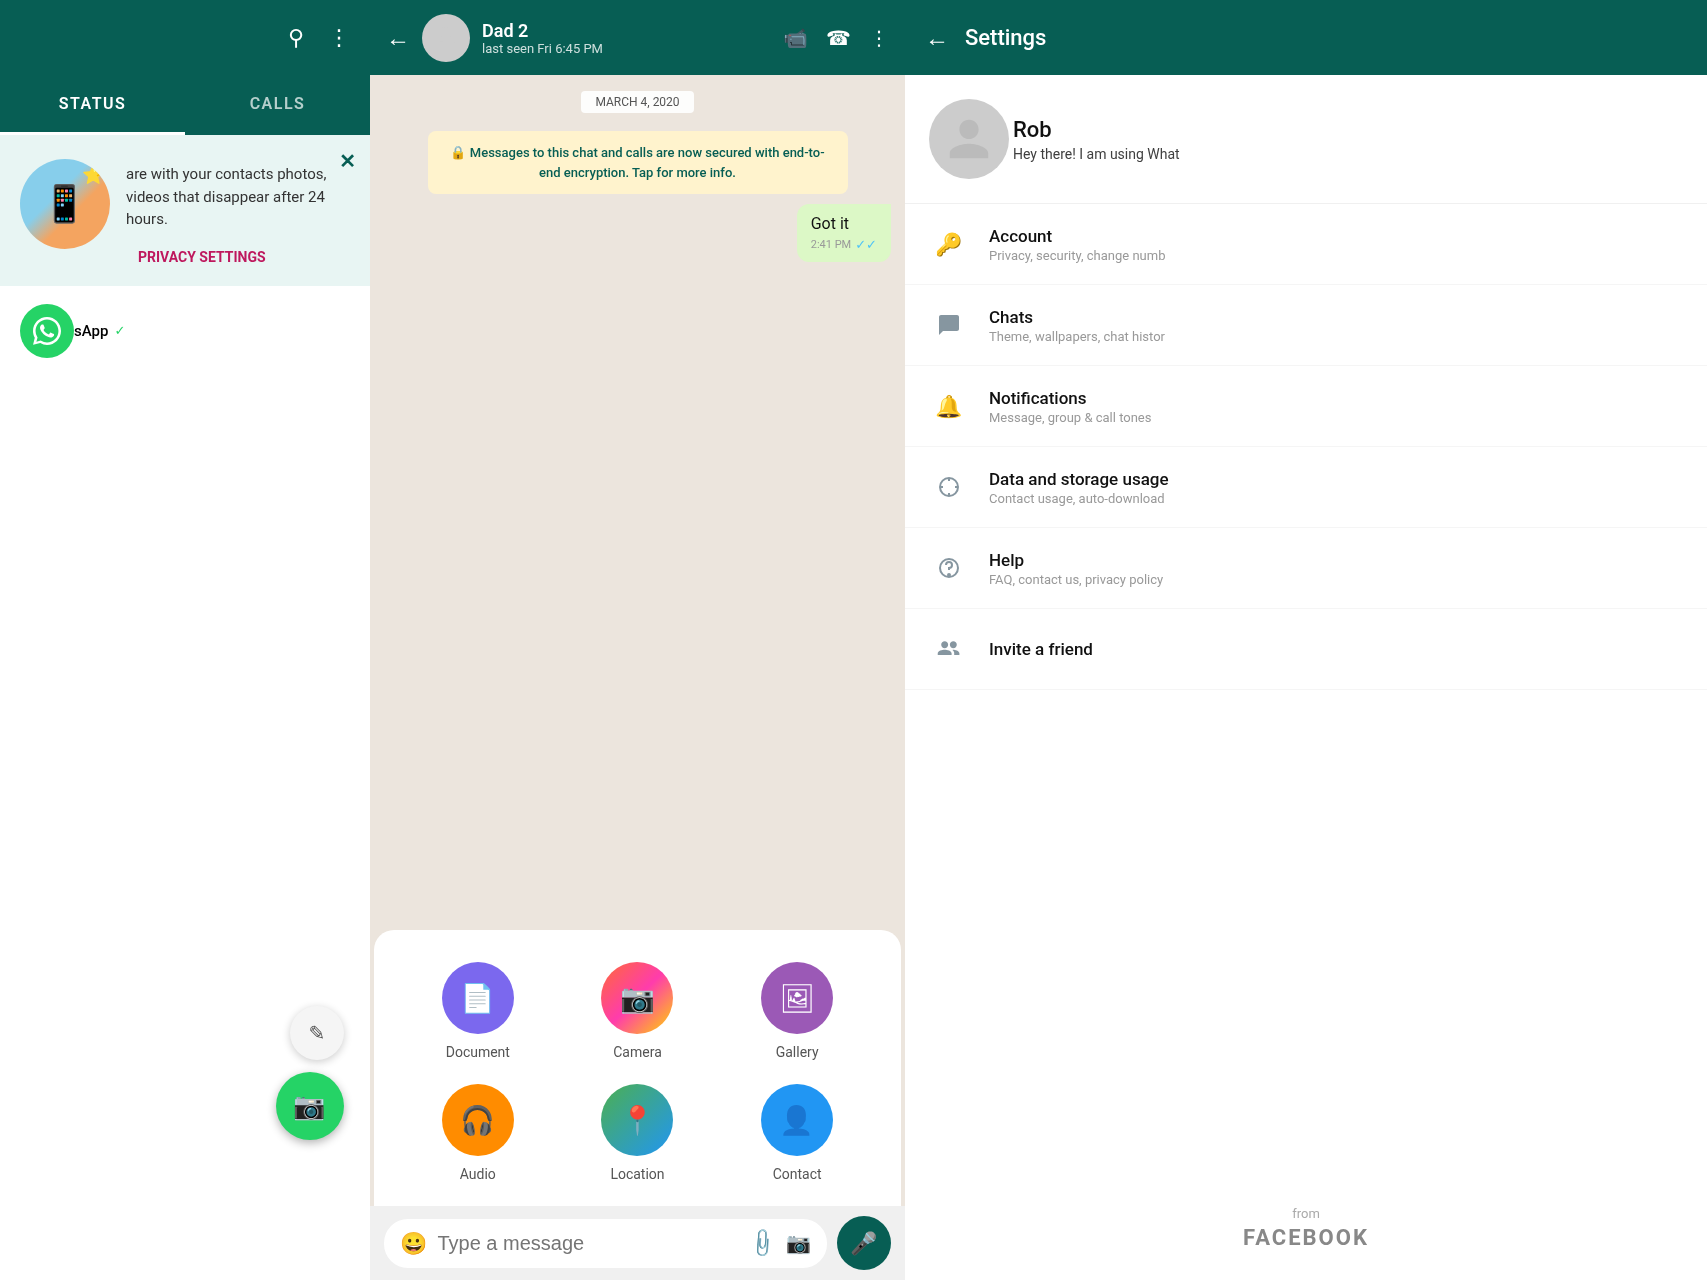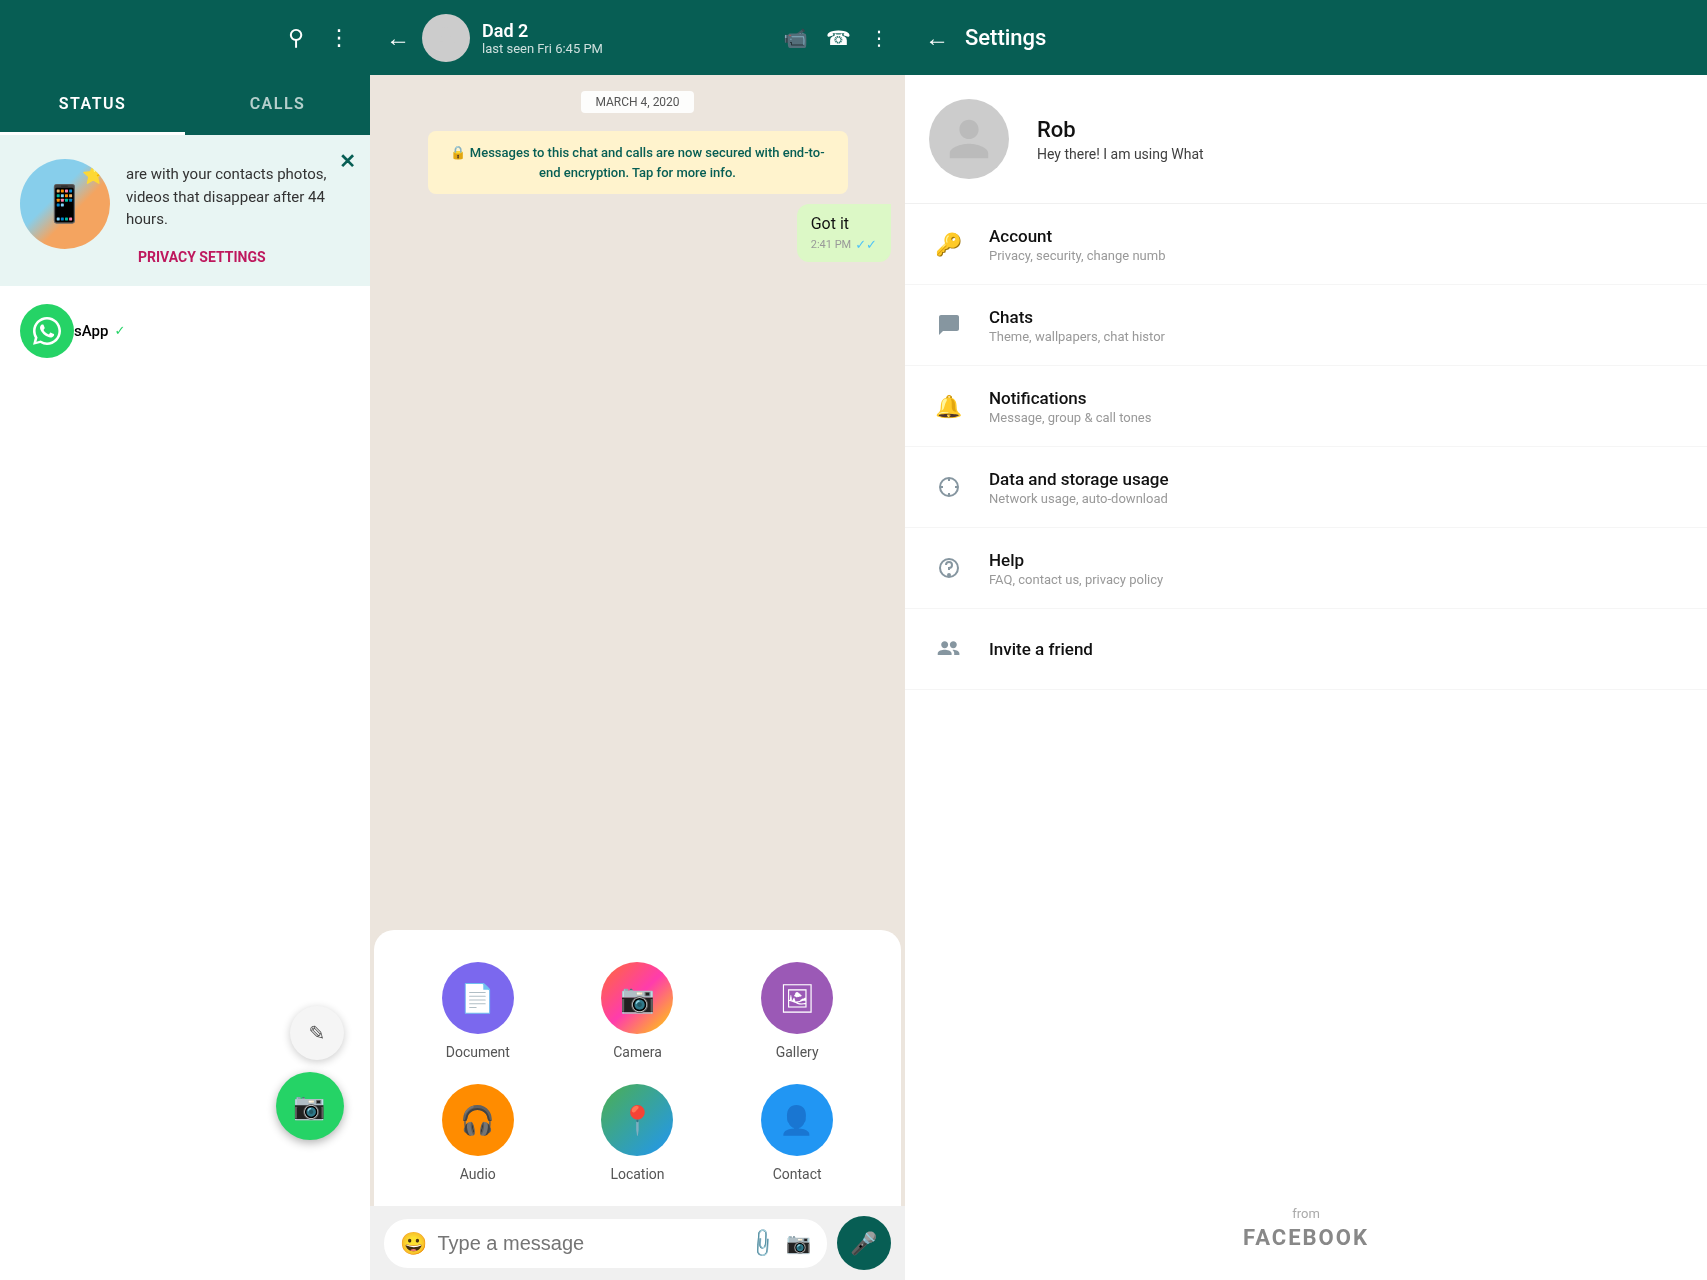--- a/index.html
+++ b/index.html
@@ -396,21 +396,21 @@
     }
     .settings-title {
       color: #fff;
       font-size: 22px;
       font-weight: 500;
     }
     .profile-row {
       display: flex;
       align-items: center;
       padding: 24px 24px;
-      gap: 28px;
+      gap: 4px;
       border-bottom: 1px solid #f0f0f0;
     }
     .profile-avatar {
       width: 80px;
       height: 80px;
       border-radius: 50%;
       background: #ccc;
       display: flex;
       align-items: center;
       justify-content: center;
@@ -492,21 +492,21 @@
       <span>CALLS</span>
     </div>
   </div>
 
   <div class="status-promo">
     <div class="promo-avatar">
       📱
       <span class="star-badge">⭐</span>
     </div>
     <div class="promo-text">
-      <p>are with your contacts photos, videos that disappear after 44 hours.</p>
+      <p>are with your contacts photos, videos that disappear after 24 hours.</p>
       <span class="privacy-link">PRIVACY SETTINGS</span>
     </div>
     <span class="close-btn">✕</span>
   </div>
 
 
   <div class="whatsapp-row">
     <div class="wa-avatar">
       <svg width="28" height="28" viewBox="0 0 24 24" fill="white">
           <path d="M17.472 14.382c-.297-.149-1.758-.867-2.03-.967-.273-.099-.471-.148-.67.15-.197.297-.767.966-.94 1.164-.173.199-.347.223-.644.075-.297-.15-1.255-.463-2.39-1.475-.883-.788-1.48-1.761-1.653-2.059-.173-.297-.018-.458.13-.606.134-.133.298-.347.446-.52.149-.174.198-.298.298-.497.099-.198.05-.371-.025-.52-.075-.149-.669-1.612-.916-2.207-.242-.579-.487-.5-.669-.51-.173-.008-.371-.01-.57-.01-.198 0-.52.074-.792.372-.272.297-1.04 1.016-1.04 2.479 0 1.462 1.065 2.875 1.213 3.074.149.198 2.096 3.2 5.077 4.487.709.306 1.262.489 1.694.625.712.227 1.36.195 1.871.118.571-.085 1.758-.719 2.006-1.413.248-.694.248-1.289.173-1.413-.074-.124-.272-.198-.57-.347z"></path>
@@ -642,21 +642,21 @@
     </div>
     <div class="settings-item">
       <div class="settings-icon">
         <svg width="24" height="24" viewBox="0 0 24 24" fill="none" stroke="#8696A0" stroke-width="2">
             <circle cx="12" cy="12" r="9"></circle>
             <path d="M12 3v3M12 18v3M3 12h3M18 12h3"></path>
           </svg>
       </div>
       <div class="settings-text">
         <div class="s-title">Data and storage usage</div>
-        <div class="s-sub">Network usage, auto-download</div>
+        <div class="s-sub">Contact usage, auto-download</div>
       </div>
     </div>
     <div class="settings-item">
       <div class="settings-icon">
         <svg width="24" height="24" viewBox="0 0 24 24" fill="none" stroke="#8696A0" stroke-width="2">
             <circle cx="12" cy="12" r="9"></circle>
             <path d="M9 9c0-1.7 1.3-3 3-3s3 1.3 3 3-1.3 3-3 3v2"></path>
             <circle cx="12" cy="19" r="1" fill="#8696A0"></circle>
           </svg>
       </div>

